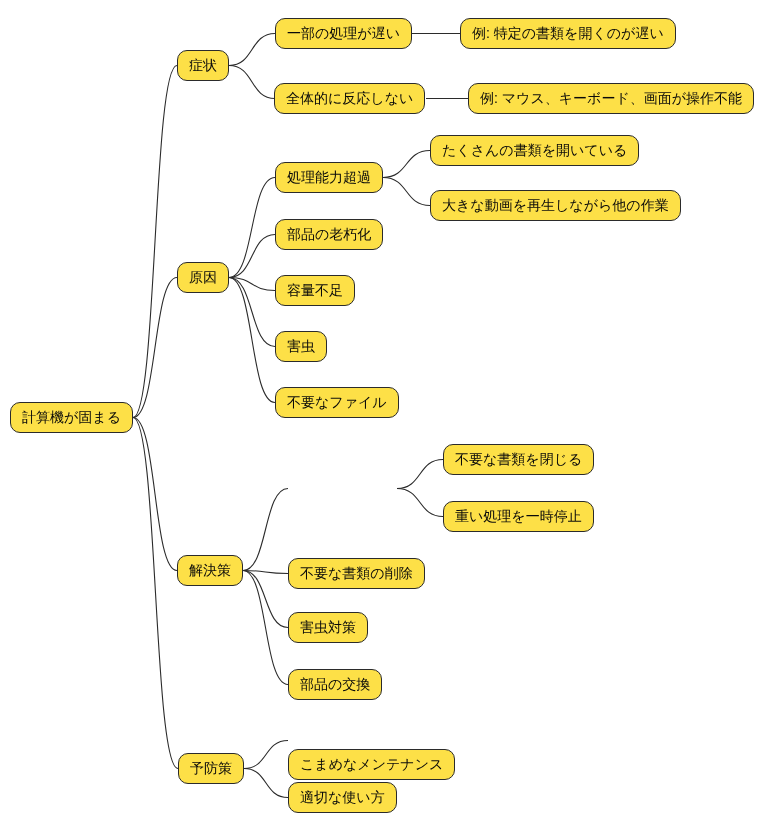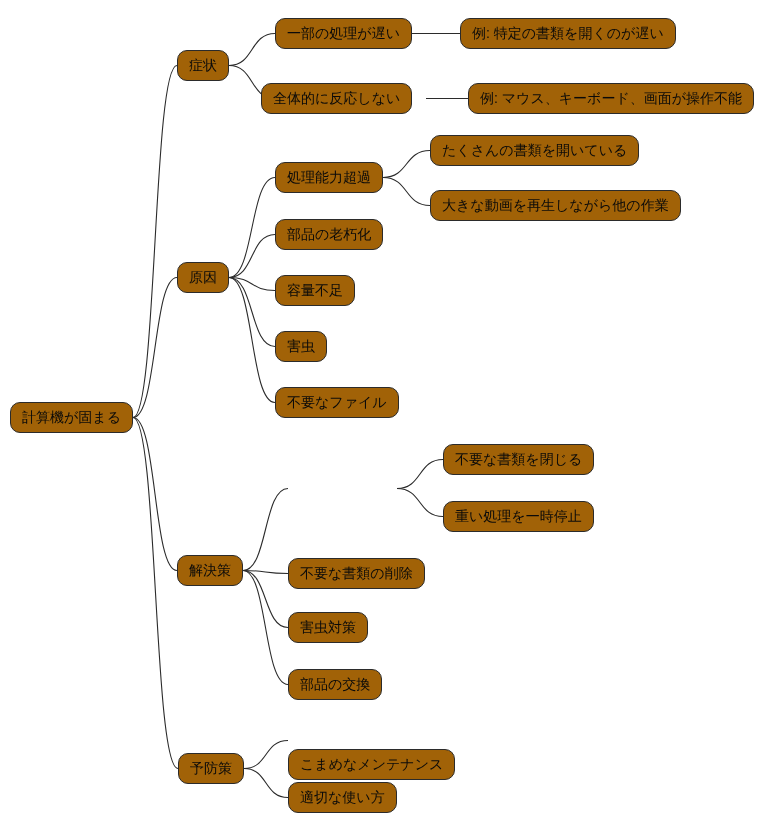--- a/index.html
+++ b/index.html
@@ -22,21 +22,21 @@
     width: 764px;
     height: 837px;
     z-index: 0;
   }
   .node {
     position: absolute;
     z-index: 1;
     height: 29px;
     line-height: 29px;
     padding: 0 11px;
-    background: #a16207;
+    background: #fde047;
     border: 1.5px solid #2b2b2b;
     border-radius: 10px;
     font-size: 14px;
     color: #0a0a0a;
     white-space: nowrap;
     box-sizing: content-box;
     text-align: center;
   }
   .edge {
     fill: none;
@@ -70,21 +70,21 @@
       <path d="M243,570.5 C267.75,570.5 263.25,627.5 288,627.5" class="edge" stroke="#2b2b2b"></path>
       <path d="M243,570.5 C267.75,570.5 263.25,684.5 288,684.5" class="edge" stroke="#2b2b2b"></path>
       <path d="M133,417.5 C157.75,417.5 153.25,768.5 178,768.5" class="edge" stroke="#2b2b2b"></path>
       <path d="M244,768.5 C268.2,768.5 263.8,740.5 288,740.5" class="edge" stroke="#2b2b2b"></path>
       <path d="M244,768.5 C268.2,768.5 263.8,797.5 288,797.5" class="edge" stroke="#2b2b2b"></path>
     </svg>
 <div class="node" id="n-root" style="left: 10px; top: 402px;">計算機が固まる</div>
     <div class="node" id="n-symptoms" style="left: 177px; top: 50px;">症状</div>
     <div class="node" id="n-partial-slow" style="left: 275px; top: 18px;">一部の処理が遅い</div>
     <div class="node" id="n-example-slow-doc" style="left: 460px; top: 18px;">例: 特定の書類を開くのが遅い</div>
-    <div class="node" id="n-no-response" style="left: 261px; top: 83px;">全体的に反応しない</div>
+    <div class="node" id="n-no-response" style="left: 274px; top: 83px;">全体的に反応しない</div>
     <div class="node" id="n-example-no-input" style="left: 468px; top: 83px;">例: マウス、キーボード、画面が操作不能</div>
     <div class="node" id="n-causes" style="left: 177px; top: 262px;">原因</div>
     <div class="node" id="n-overload" style="left: 275px; top: 162px;">処理能力超過</div>
     <div class="node" id="n-many-docs" style="left: 430px; top: 135px;">たくさんの書類を開いている</div>
     <div class="node" id="n-video-multitask" style="left: 430px; top: 190px;">大きな動画を再生しながら他の作業</div>
     <div class="node" id="n-aging-parts" style="left: 275px; top: 219px;">部品の老朽化</div>
     <div class="node" id="n-low-capacity" style="left: 275px; top: 275px;">容量不足</div>
     <div class="node" id="n-pests" style="left: 275px; top: 331px;">害虫</div>
     <div class="node" id="n-unneeded-files" style="left: 275px; top: 387px;">不要なファイル</div>
     <div class="node" id="n-solutions" style="left: 177px; top: 555px;">解決策</div>

